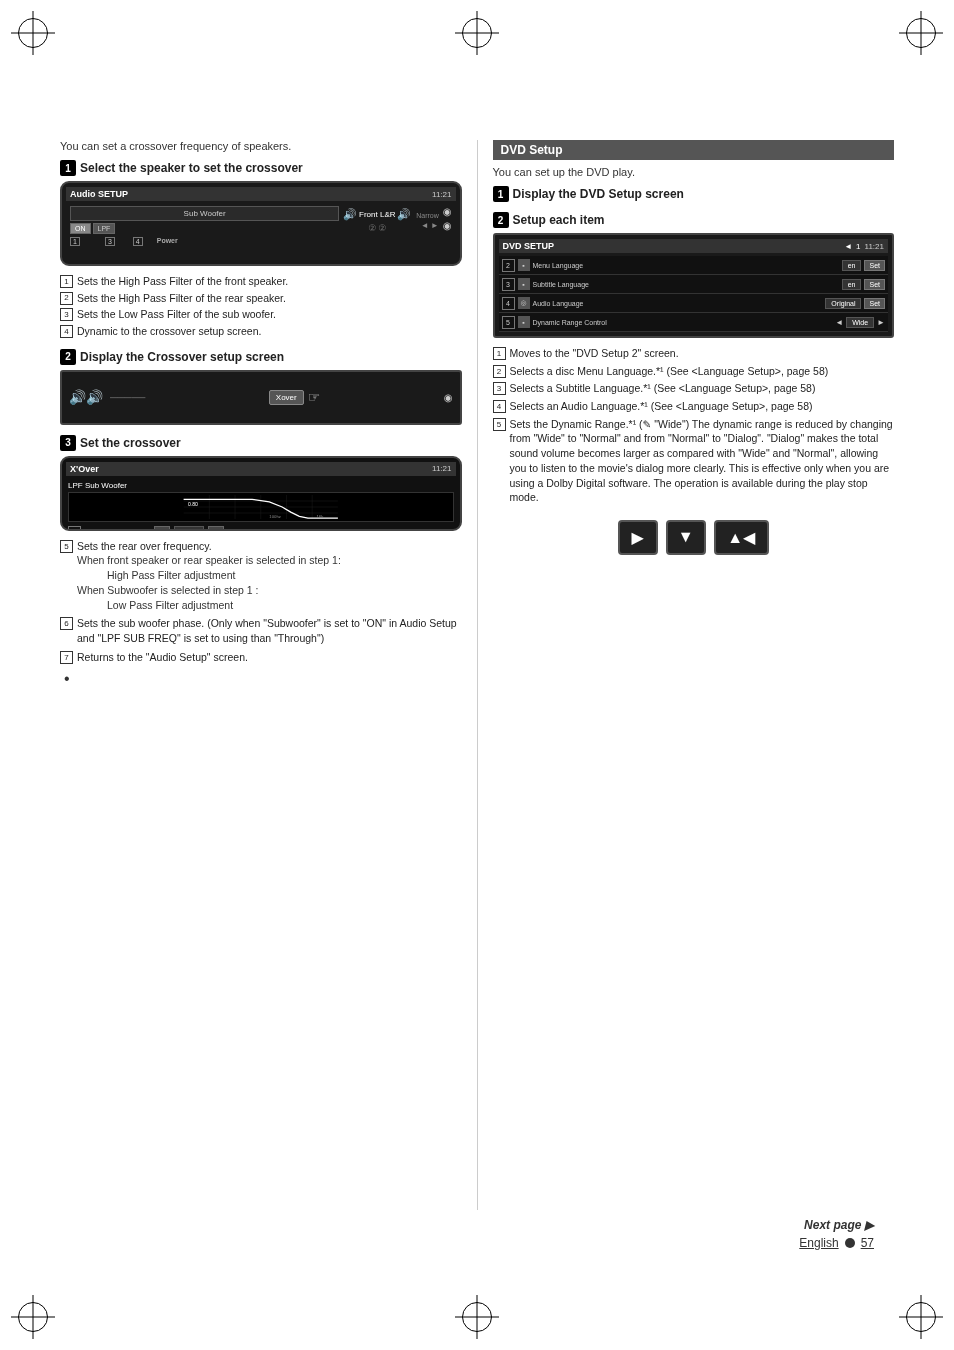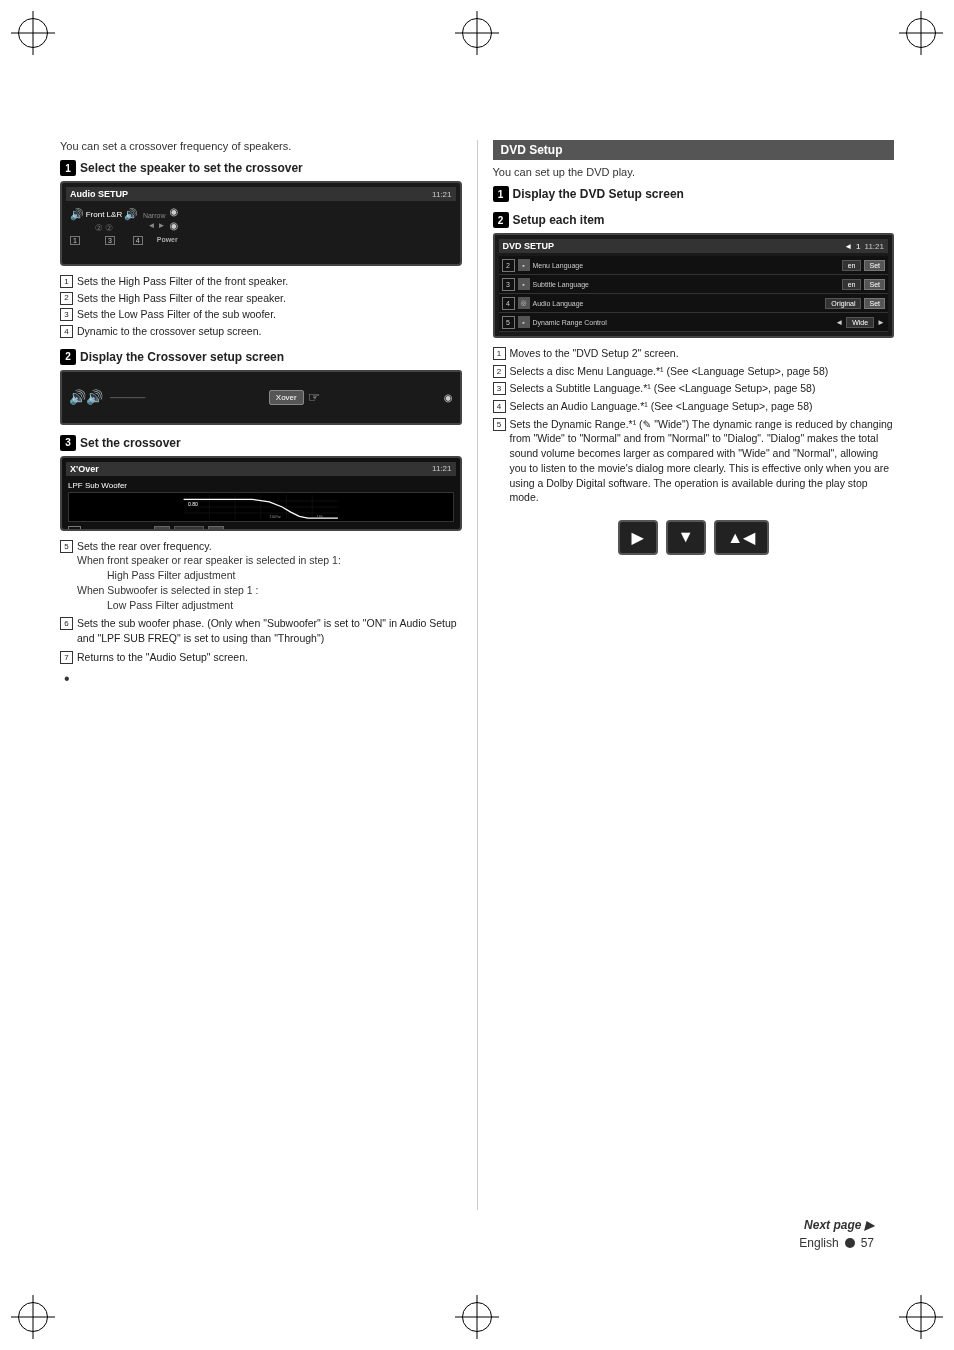--- a/index.html
+++ b/index.html
@@ -108,21 +108,21 @@
       font-size: 10px;
       font-weight: bold;
       border-radius: 2px;
       flex-shrink: 0;
     }
 
     
     .screen-mockup {
       background: #1a1a1a;
       border: 2px solid #444;
-      border-radius: 4px;
+      border-radius: 9px;
       margin-bottom: 8px;
       padding: 4px;
       position: relative;
       overflow: hidden;
     }
 
     .screen-header {
       background: #333;
       color: #ccc;
       font-size: 9px;
@@ -373,20 +373,21 @@
     }
 
     .page-info {
       display: flex;
       align-items: center;
       justify-content: center;
       gap: 6px;
       font-size: 12px;
       color: #333;
       margin-top: 4px;
+      text-decoration: underline;
     }
 
     .page-dot {
       width: 10px;
       height: 10px;
       background: #333;
       border-radius: 50%;
       display: inline-block;
     }
 
@@ -489,20 +490,29 @@
         <span>Select the speaker to set the crossover</span>
       </div>
 
       <div class="screen-mockup audio-setup-screen">
         <div class="screen-header">
           <span class="screen-title">Audio SETUP</span>
           <span class="screen-time">11:21</span>
         </div>
 
         <div style="display:flex; gap:4px; align-items:flex-start; padding:2px 4px;">
+          <div style="flex:1;">
+            <div class="sub-woofer-display">
+              <span>Sub Woofer</span>
+            </div>
+            <div class="on-off-btns">
+              <span class="on-btn">ON</span>
+              <span class="off-btn">LPF</span>
+            </div>
+          </div>
           <div style="display:flex; align-items:center; gap:5px; padding-top:2px;">
 
             <div style="display:flex; flex-direction:column; gap:2px; align-items:center;">
               <div style="display:flex; gap:2px;">
                 <span style="color:#ccc; font-size:11px;">🔊</span>
                 <span style="color:#fff; font-size:8px; align-self:center;">Front L&amp;R</span>
                 <span style="color:#ccc; font-size:11px;">🔊</span>
               </div>
               <div style="display:flex; gap:2px;">
                 <span style="color:#777; font-size:9px;">②</span>

